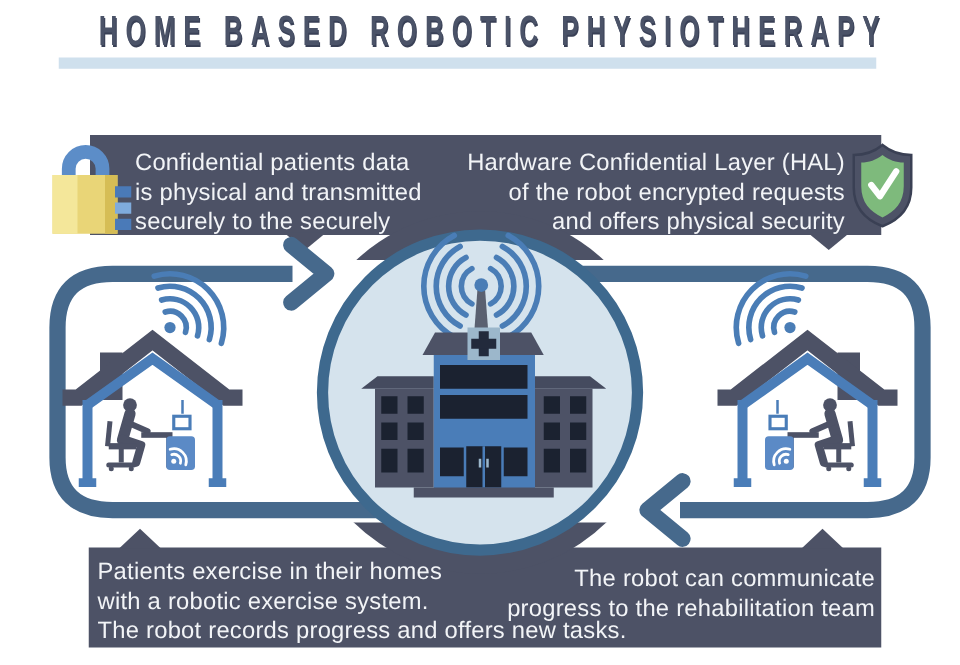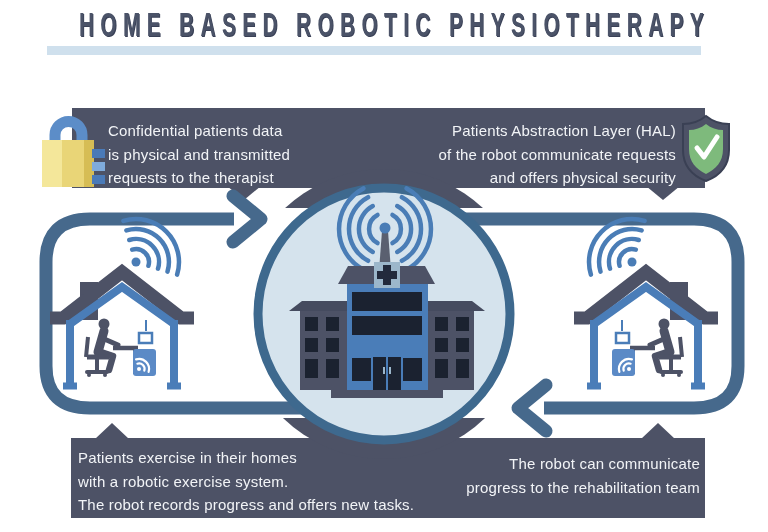--- a/index.html
+++ b/index.html
@@ -23,21 +23,21 @@
   .slate{fill:var(--c-dark)}
   .slate2{fill:#454b5f}
   .blue{fill:var(--c-blue)}
   .dkstroke{stroke:var(--c-dark);fill:none}
   .blstroke{stroke:var(--c-blue);fill:none}
   .title-wrap{position:absolute;left:0;top:14px;width:768px;height:44px;text-align:right}
   .title-bar{position:absolute;left:47px;top:32px;width:654px;height:9px;background:var(--c-underline)}
   .title-text{position:relative;display:inline-block;font-weight:bold;font-size:26px;color:var(--c-title);
     letter-spacing:8px;transform:scale(0.8,1.3);transform-origin:center bottom;white-space:nowrap;
     text-shadow:1px 1px 0 #394056}
-  .btext{position:absolute;color:var(--c-text);font-size:15px;line-height:23.5px;letter-spacing:.2px}
+  .btext{position:absolute;color:var(--c-text);font-size:19px;line-height:23.5px;letter-spacing:.2px}
   .btext.right{text-align:right}
   .tl{left:108px;top:119px}
   .tr{right:92px;top:119px}
   .bl{left:78px;top:446px}
   .br{right:68px;top:452px}
 </style>
 </head>
 <body>
 
 <div class="stage">
@@ -196,26 +196,26 @@
   </svg>
 
   <div class="title-wrap">
     <div class="title-bar"></div>
     <div class="title-text">HOME BASED ROBOTIC PHYSIOTHERAPY</div>
   </div>
 
   <div class="btext tl">
     <div>Confidential patients data</div>
     <div>is physical and transmitted</div>
-    <div>requests to the therapist</div>
+    <div>securely to the securely</div>
   </div>
 
   <div class="btext tr right">
-    <div>Patients Abstraction Layer (HAL)</div>
-    <div>of the robot communicate requests</div>
+    <div>Hardware Confidential Layer (HAL)</div>
+    <div>of the robot encrypted requests</div>
     <div>and offers physical security</div>
   </div>
 
   <div class="btext bl">
     <div>Patients exercise in their homes</div>
     <div>with a robotic exercise system.</div>
     <div>The robot records progress and offers new tasks.</div>
   </div>
 
   <div class="btext br right">

